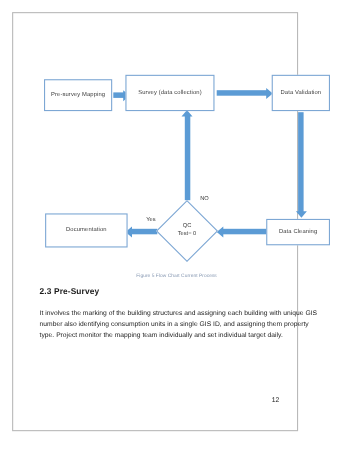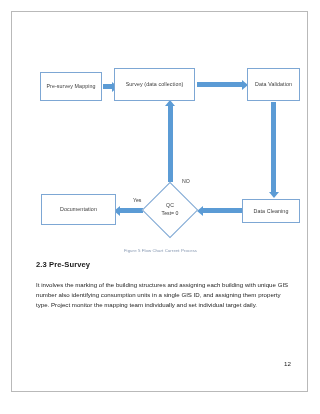--- a/index.html
+++ b/index.html
@@ -13,21 +13,21 @@
     font-family: "Liberation Sans", sans-serif;
     overflow: hidden;
     position: relative;
   }
 
   
   #page-sheet {
     position: absolute;
     left: 11px;
     top: 11px;
-    width: 297px;
+    width: 260px;
     height: 381px;
     background: #ffffff;
     border: 1px solid #b9b9b9;
     box-sizing: border-box;
     box-shadow: 0 0 0 0 transparent;
   }
 
   
   #flowchart {
     position: absolute;

